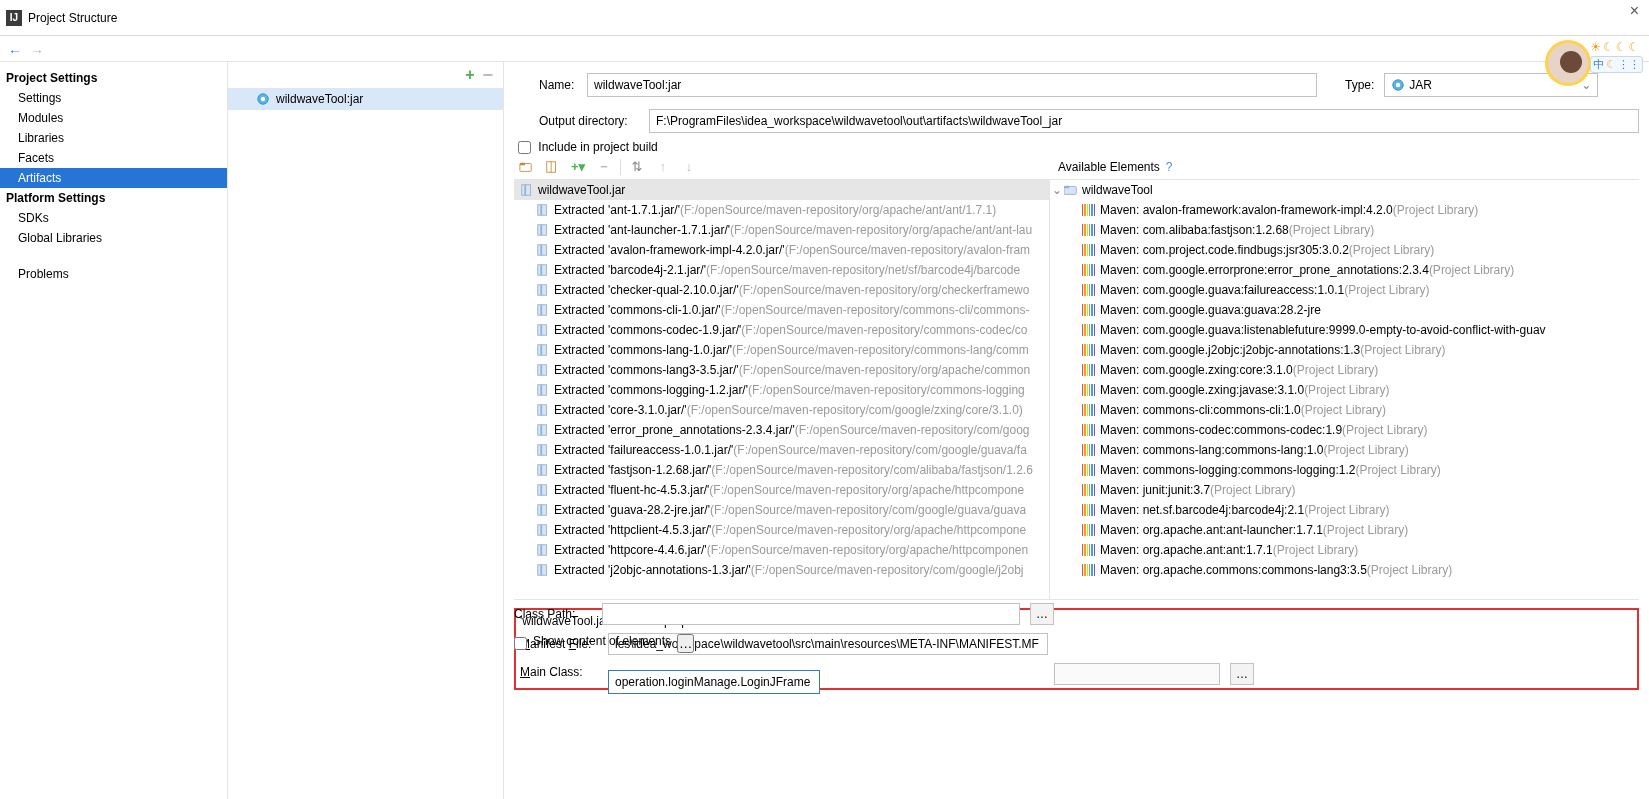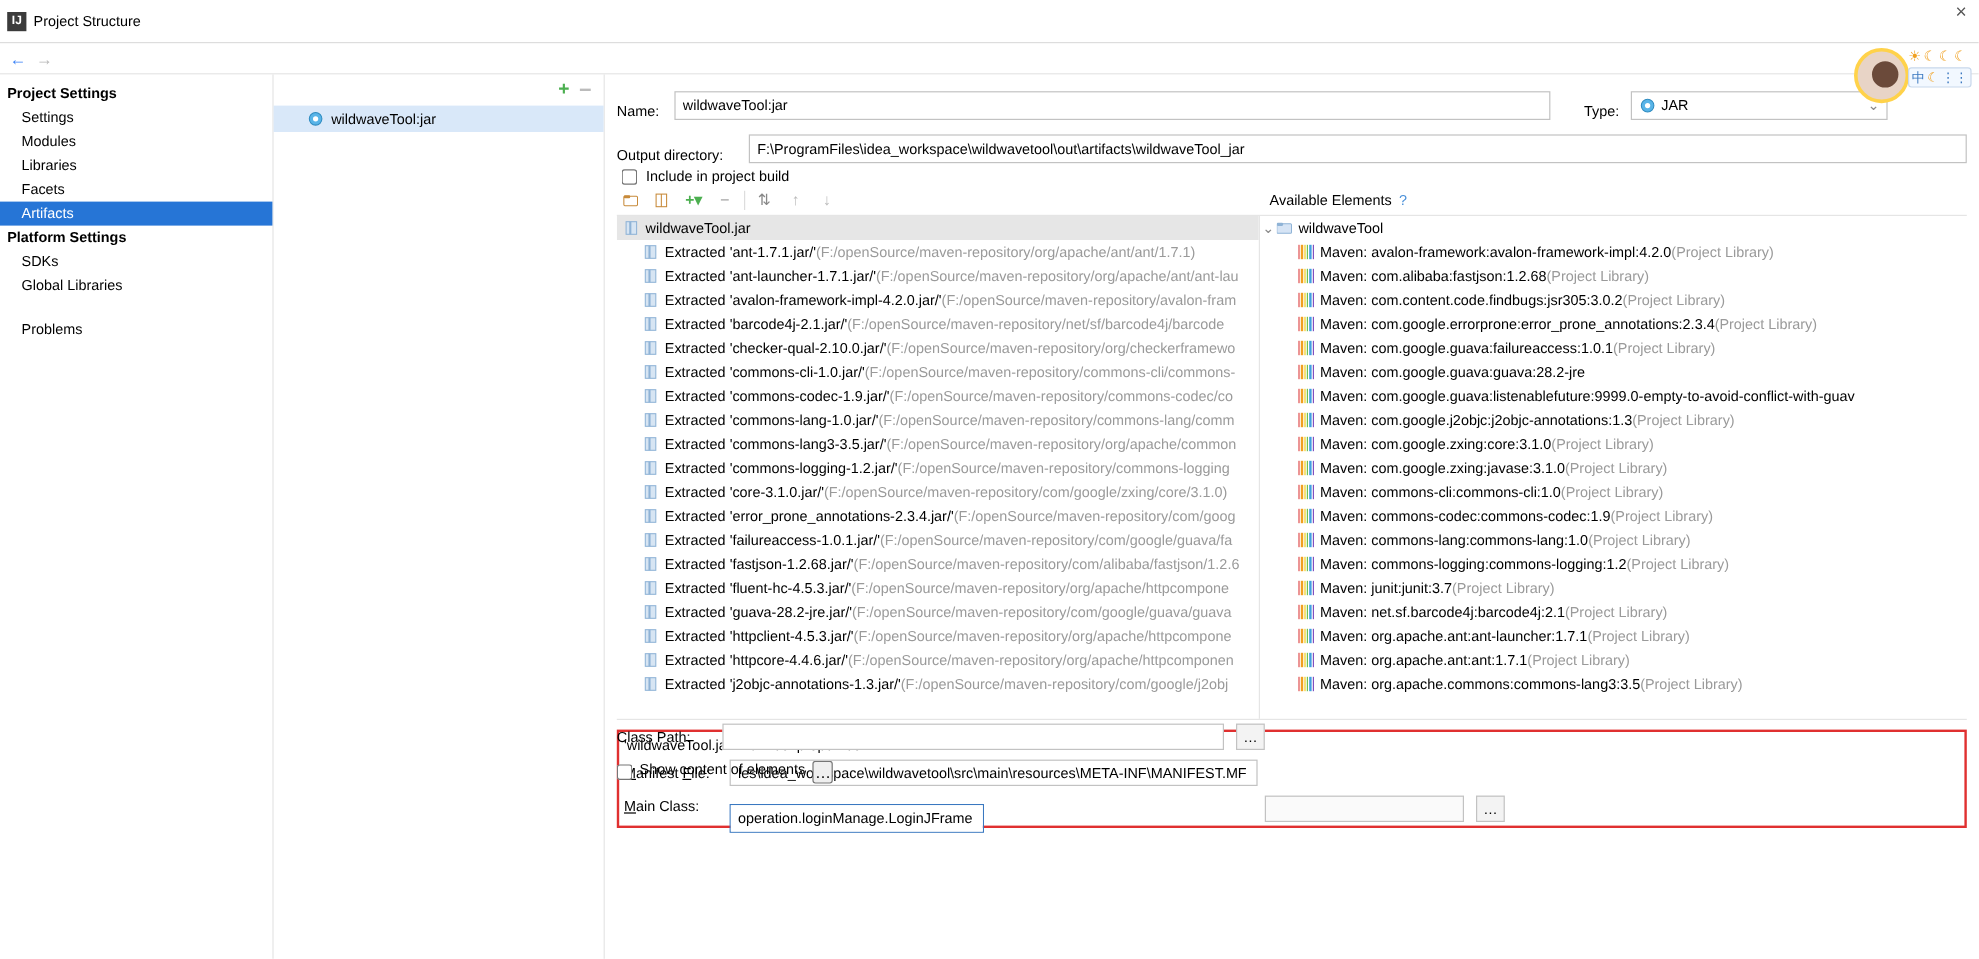--- a/index.html
+++ b/index.html
@@ -19,21 +19,21 @@
 
   .midlist { width: 276px; border-right: 1px solid #e5e5e5; position: relative; }
   .mid-toolbar { height: 26px; display: flex; align-items: center; padding: 0 4px; gap: 8px; }
   .ti-add { color: #4caf50; font-size: 16px; font-weight: bold; cursor: pointer; }
   .ti-remove { color: #bbb; font-size: 18px; font-weight: bold; cursor: default; }
   .mid-item { display: flex; align-items: center; height: 22px; padding-left: 28px; gap: 6px; background: #d9e8f9; }
   .jar-icon { width: 14px; height: 14px; }
   .jar-icon svg { width: 14px; height: 14px; }
 
   .rightpane { flex: 1; display: flex; flex-direction: column; padding: 8px 10px 0 10px; overflow: hidden; position: relative; }
-  .formrow { display: flex; align-items: flex-end; height: 30px; gap: 10px; }
+  .formrow { display: flex; align-items: center; height: 30px; gap: 10px; margin-left: 25px; }
   .formrow label { font-size: 12px; }
   .formrow input[type=text] { flex: 1; height: 24px; border: 1px solid #c2c2c2; padding: 0 6px; font-size: 12px; background: #fff; }
   .formrow .type-lbl { margin-left: 18px; }
   .dirrow input { width: 835px; flex: none; }
   .chkrow { margin-top: 4px; }
   .chkrow input { vertical-align: middle; margin-right: 4px; }
 
   .tabs { display: flex; margin-top: 10px; border-bottom: 1px solid #c2c2c2; }
   .tab { padding: 4px 10px; border: 1px solid #c2c2c2; border-bottom: none; background: #f3f3f3; font-size: 12px; cursor: pointer; margin-right: -1px; }
   .tab.active { background: #fff; position: relative; z-index: 2; }
@@ -445,21 +445,21 @@
             <div class="tree-row">
               <span class="pad" style="width:32px;"></span>
               <span class="bars-icon">
                 <span style="background:#e05050;"></span>
                 <span style="background:#f0a020;"></span>
                 <span style="background:#f0d020;"></span>
                 <span style="background:#70c050;"></span>
                 <span style="background:#40a0e0;"></span>
                 <span style="background:#8050c0;"></span>
               </span>
-              <span class="libname">Maven: com.content.code.findbugs:jsr305:3.0.2</span> 
+              <span class="libname">Maven: com.project.code.findbugs:jsr305:3.0.2</span> 
               <span class="paren">(Project Library)</span>
             </div>
             <div class="tree-row">
               <span class="pad" style="width:32px;"></span>
               <span class="bars-icon">
                 <span style="background:#e05050;"></span>
                 <span style="background:#f0a020;"></span>
                 <span style="background:#f0d020;"></span>
                 <span style="background:#70c050;"></span>
                 <span style="background:#40a0e0;"></span>

